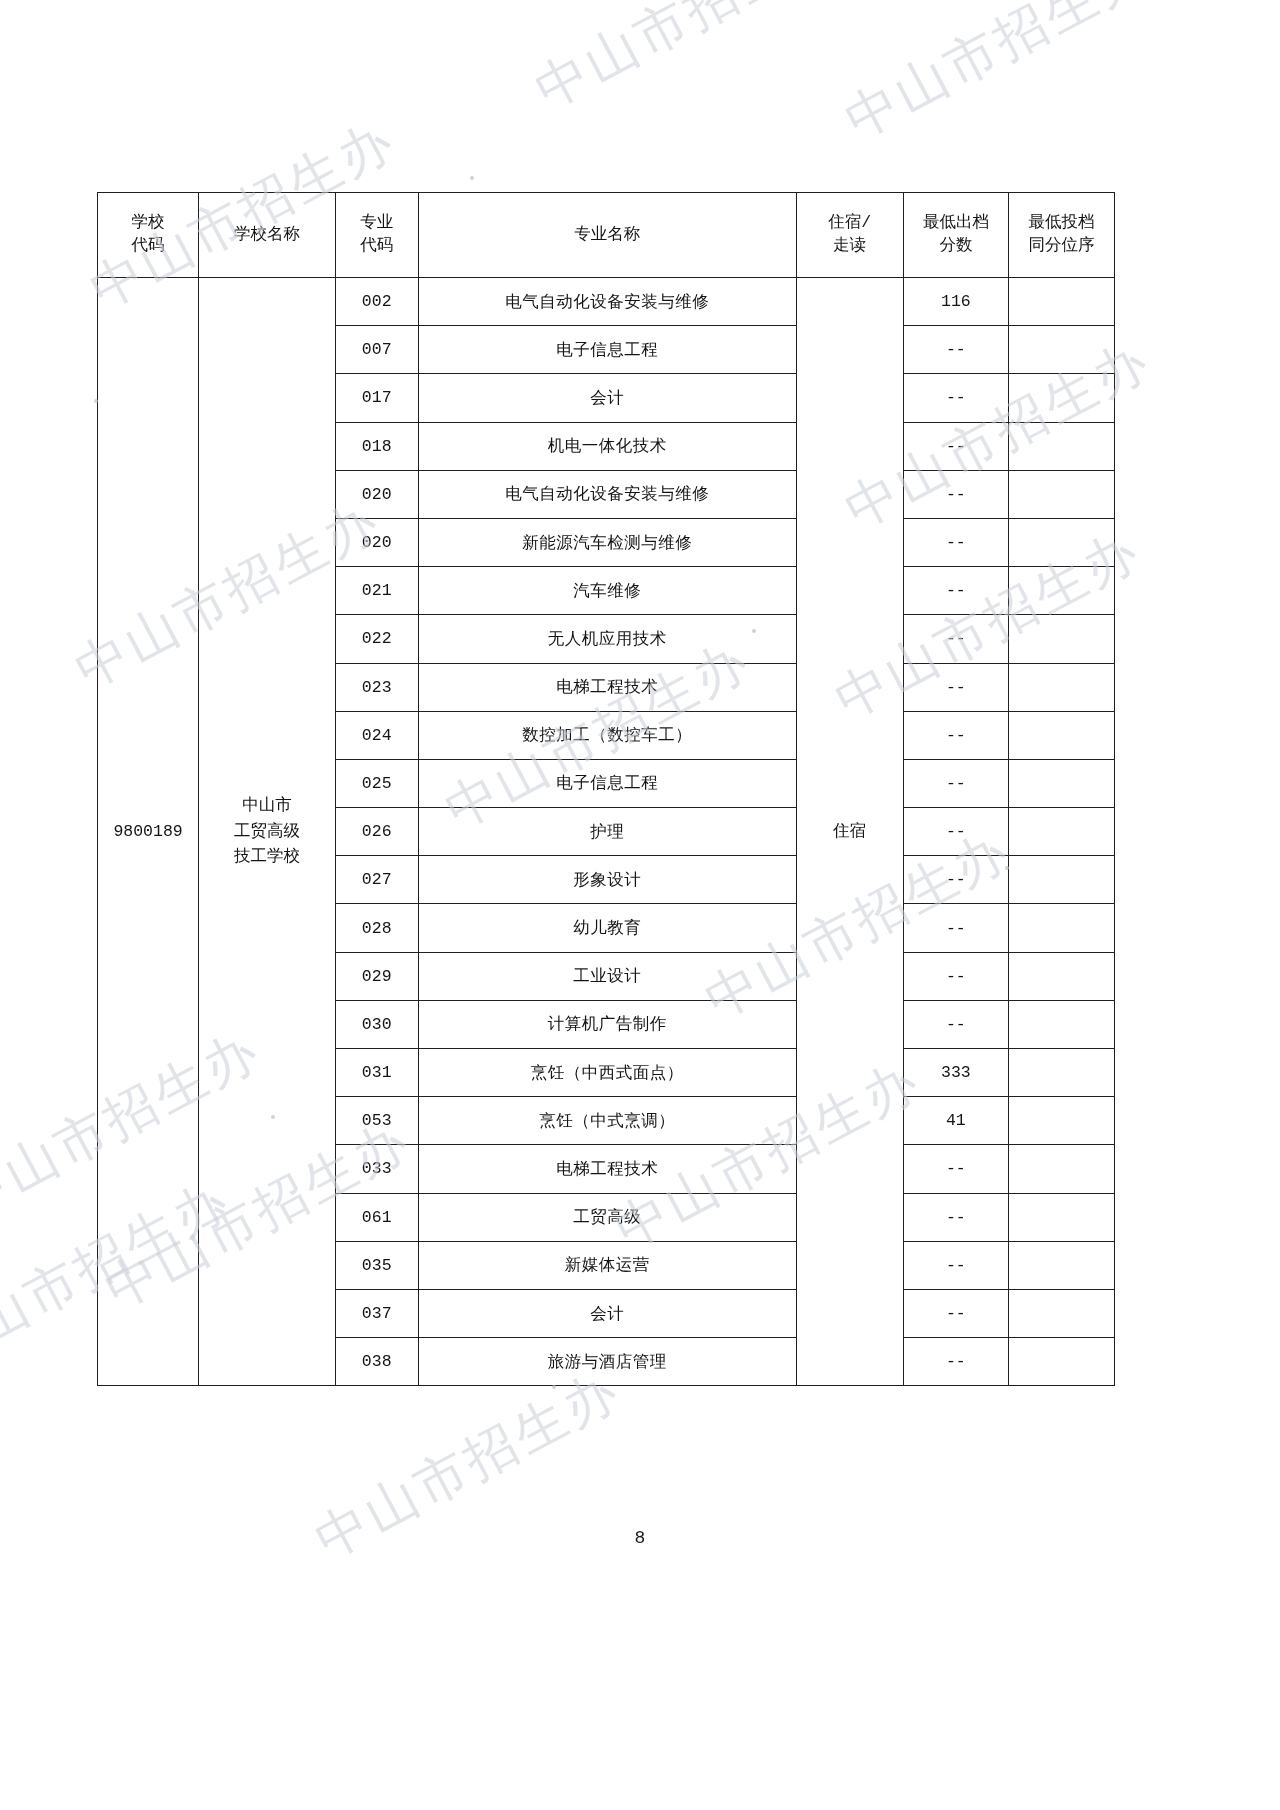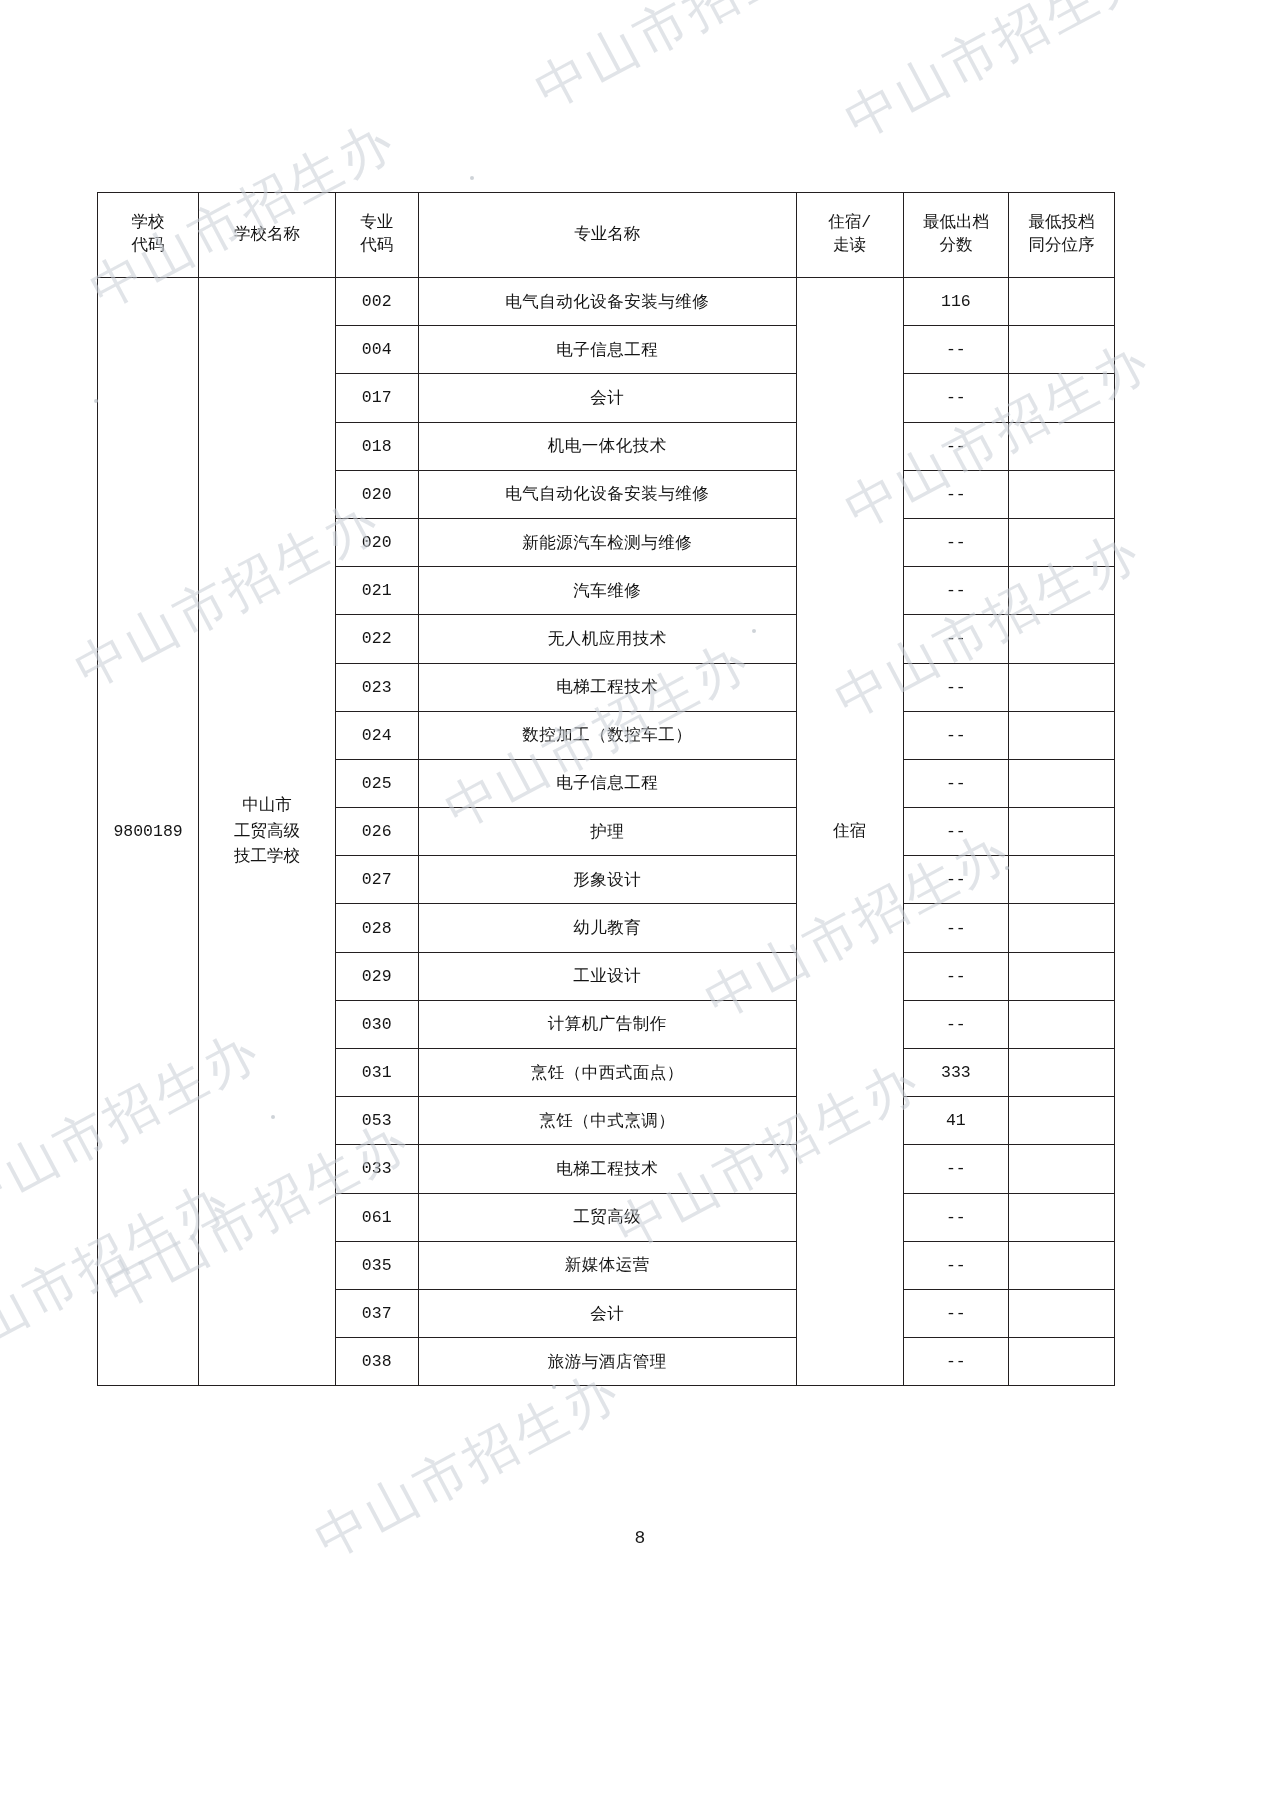--- a/index.html
+++ b/index.html
@@ -149,21 +149,21 @@
         <tr>
           <td class="school-code" rowspan="23">9800189</td>
           <td class="school-name" rowspan="23"><span>中山市</span><br><span>工贸高级</span><br><span>技工学校</span></td>
           <td>002</td>
           <td class="major-name">电气自动化设备安装与维修</td>
           <td class="board" rowspan="23">住宿</td>
           <td>116</td>
           <td></td>
         </tr>
         <tr>
-          <td>004</td>
+          <td>007</td>
           <td class="major-name">电子信息工程</td>
           <td>--</td>
           <td></td>
         </tr>
         <tr>
           <td>017</td>
           <td class="major-name">会计</td>
           <td>--</td>
           <td></td>
         </tr>

